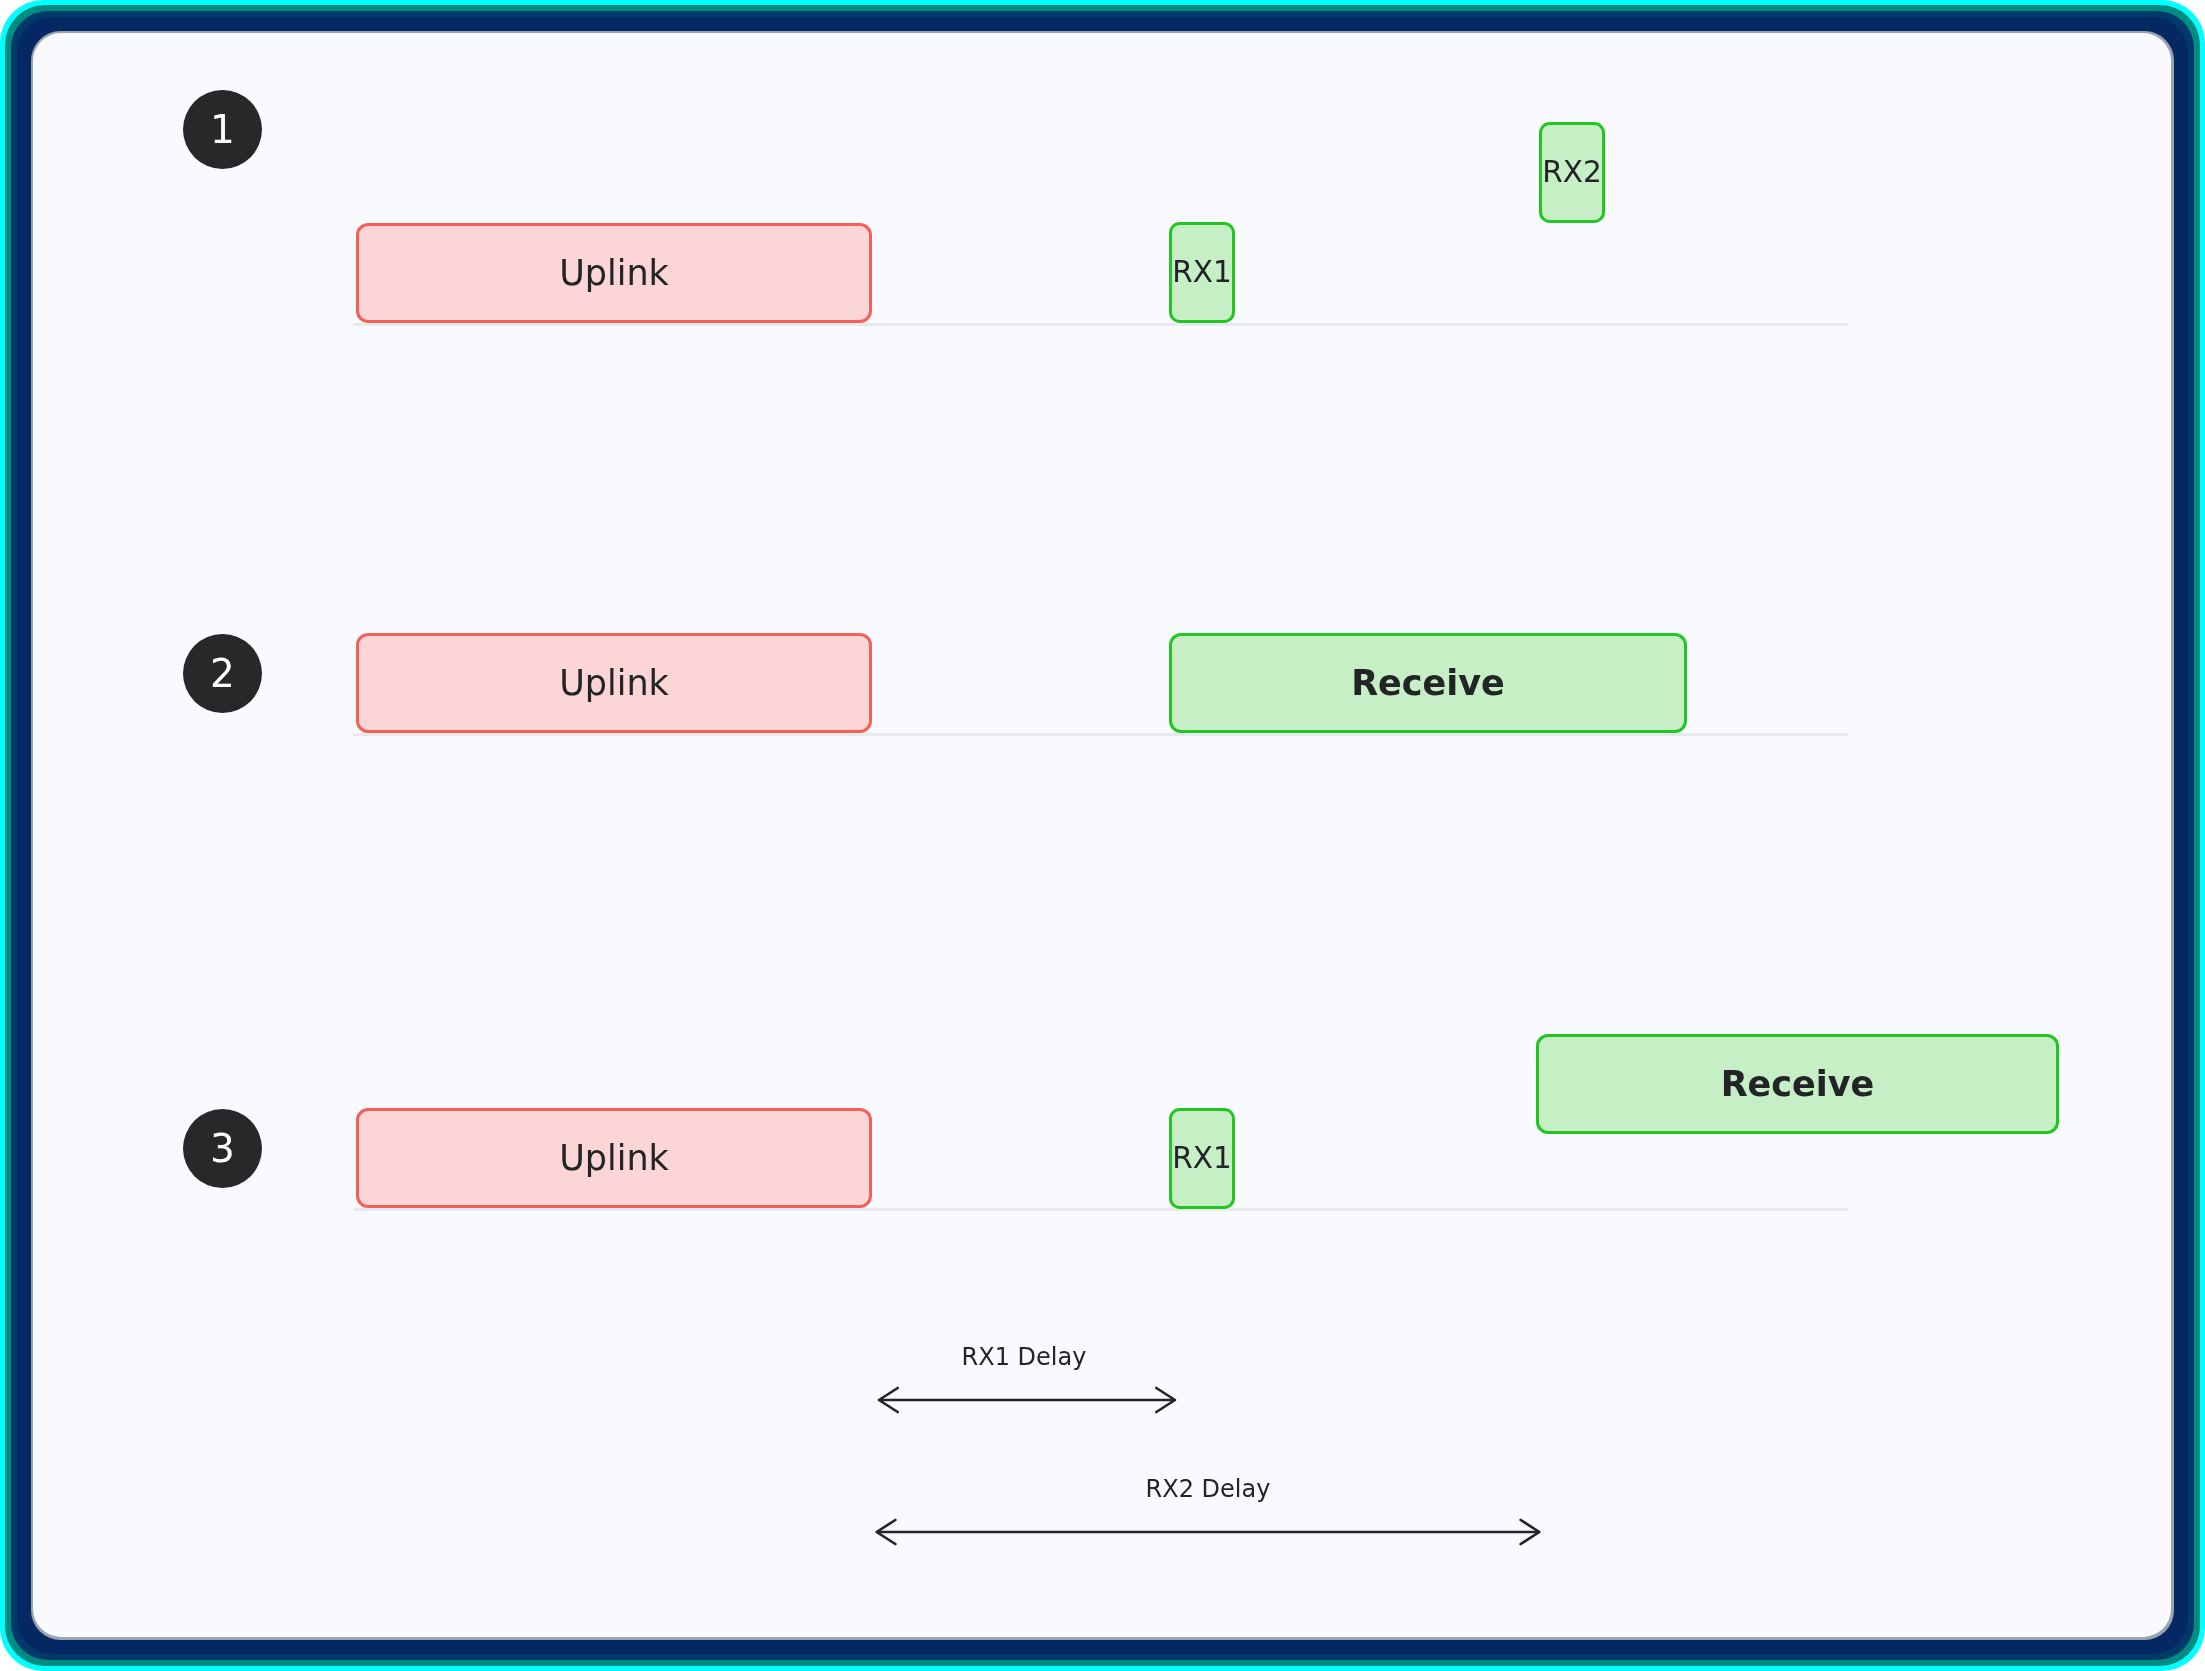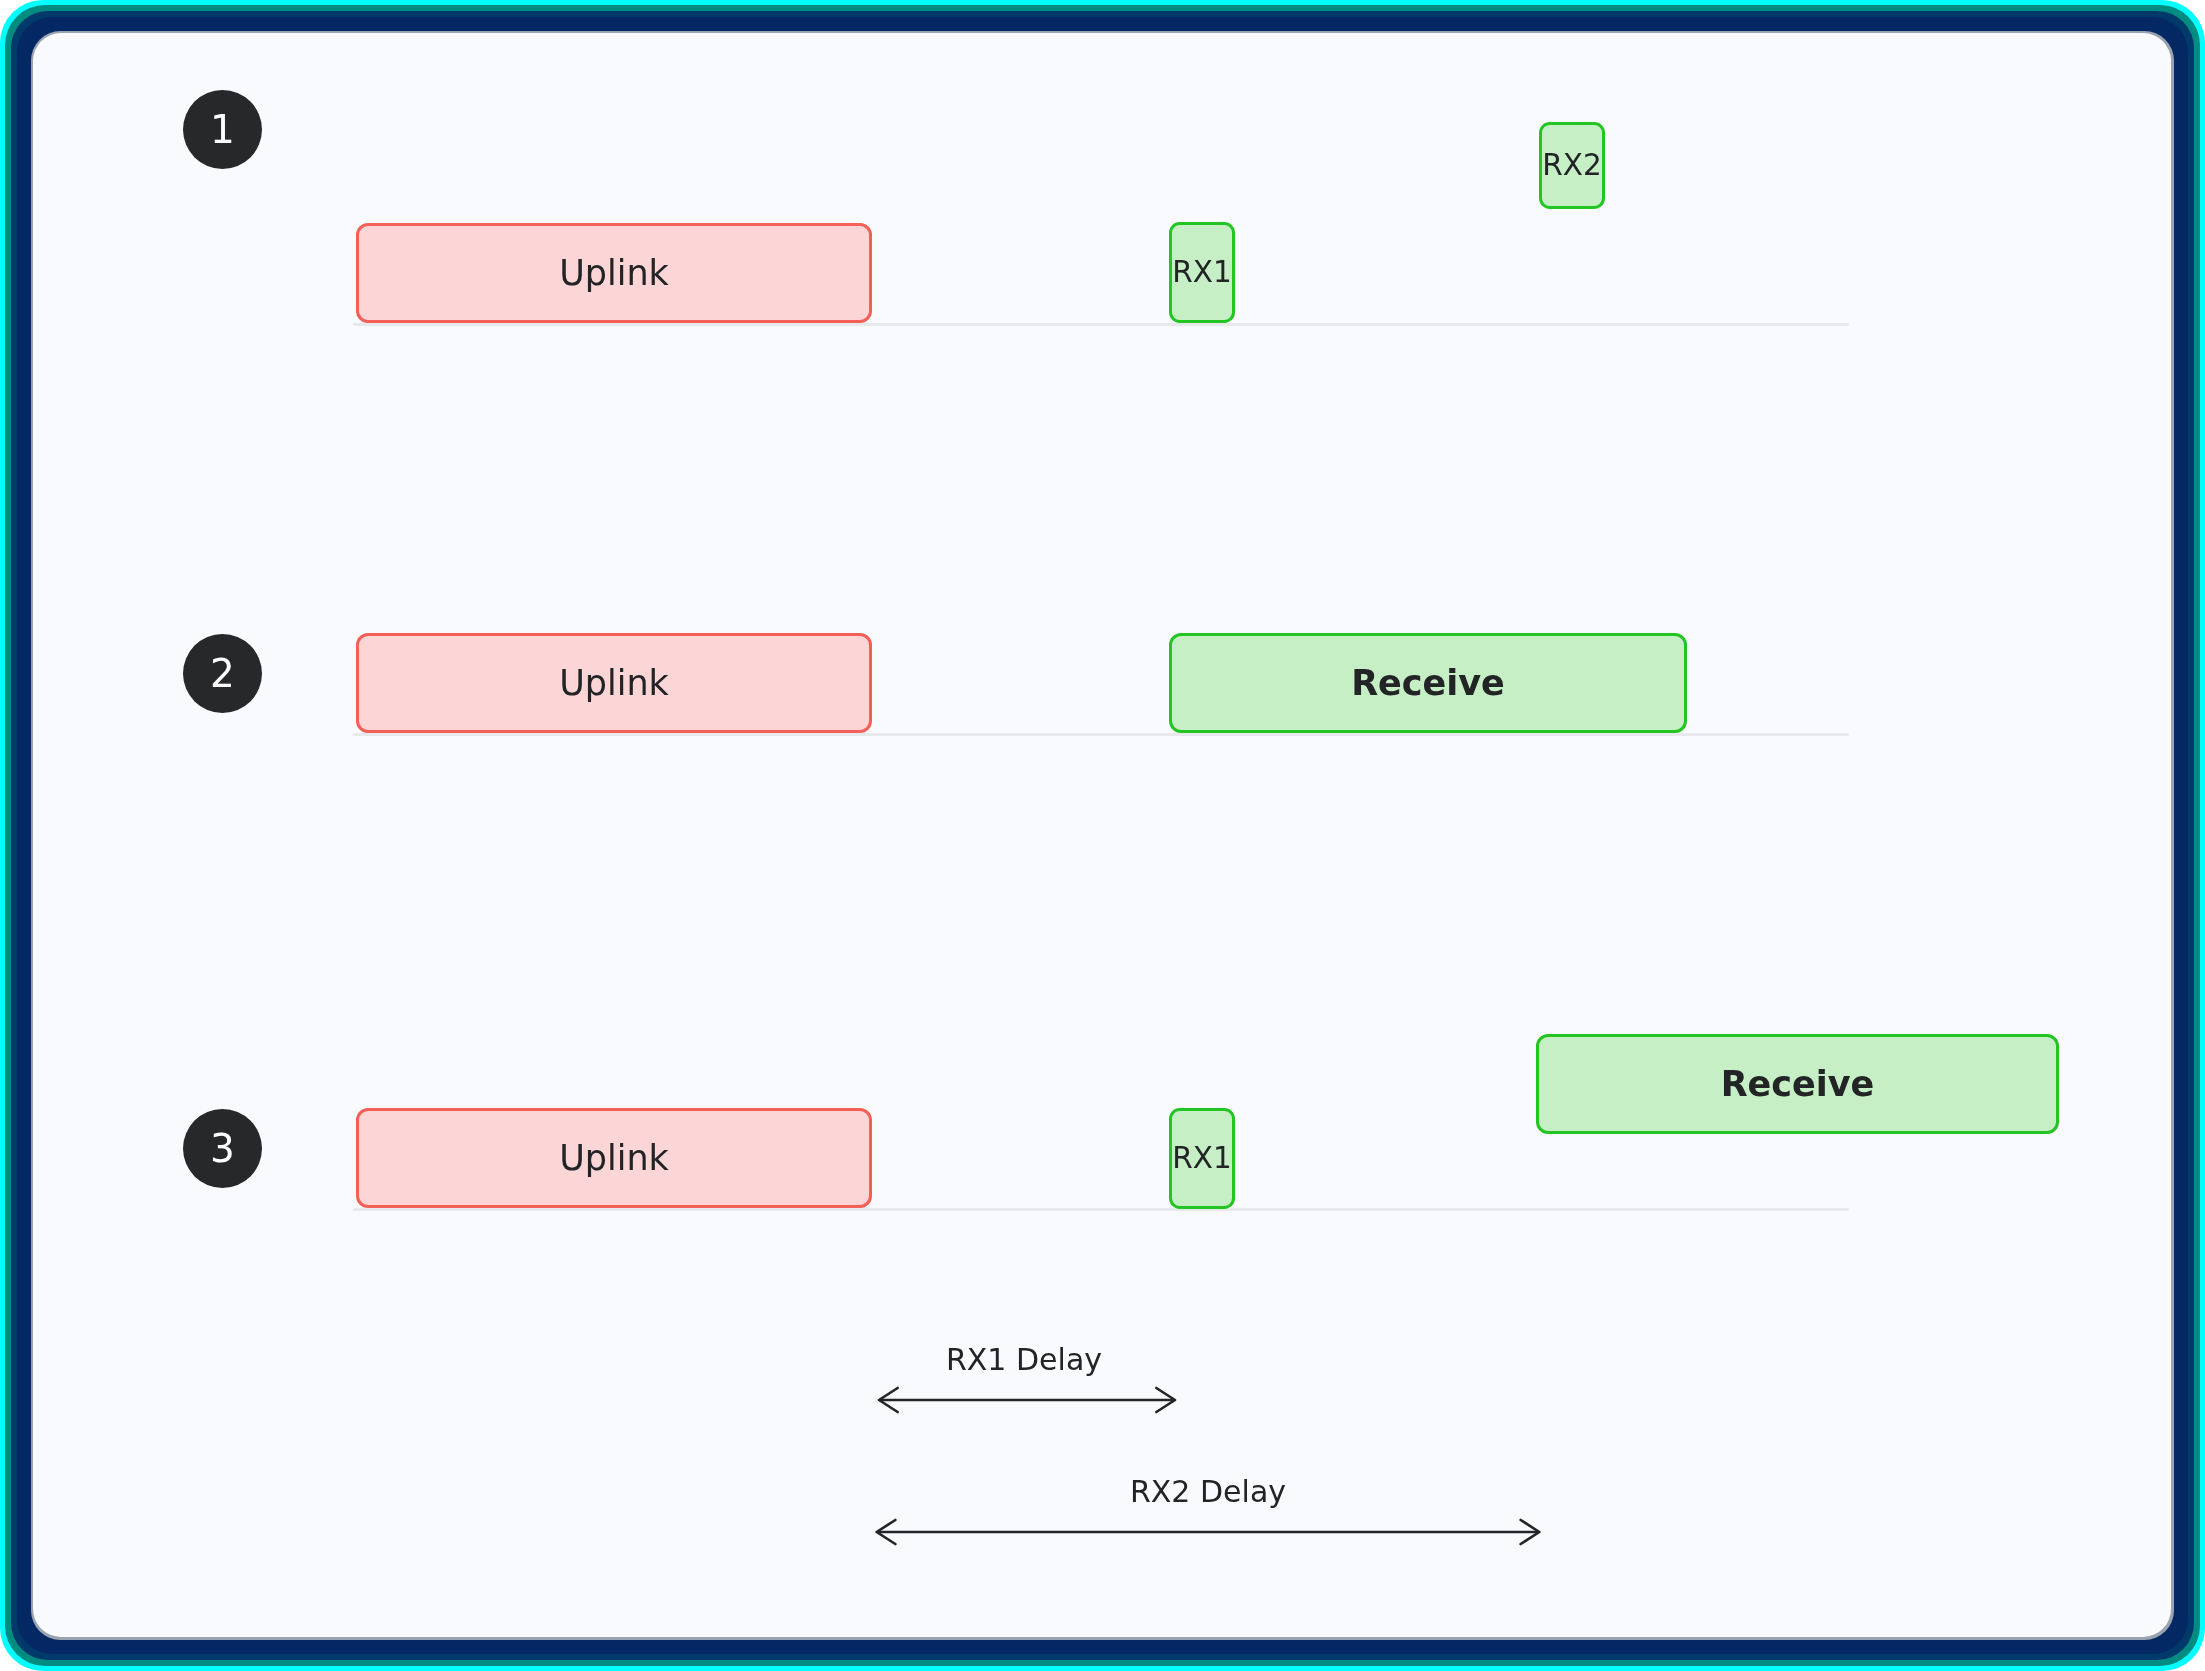--- a/index.html
+++ b/index.html
@@ -111,21 +111,21 @@
     border-radius: 10.7px;
     font-size: 29.5px;
   }
 
   
   .measure {
     position: absolute;
   }
   .measure-label {
     position: absolute;
-    font-size: 30px;
+    font-size: 24px;
     color: #222426;
     white-space: nowrap;
     transform: translateX(-50%);
     line-height: 1;
   }
   .measure svg {
     display: block;
     overflow: visible;
   }
 </style>
@@ -143,21 +143,21 @@
   <div id="canvas">
 
     <div class="timeline" style="left:320px; top:290px; width:1496px;"></div>
 
     <div class="step-circle" style="left:150px; top:57px;">1</div>
 
     <div class="block uplink" style="left:323px; top:190px; width:516px; height:100px;">Uplink</div>
 
     <div class="block rx-slot" style="left:1136px; top:189px; width:66px; height:101px;">RX1</div>
 
-    <div class="block rx-slot" style="left:1506px; top:89px; width:66px; height:87px;">RX2</div>
+    <div class="block rx-slot" style="left:1506px; top:89px; width:66px; height:101px;">RX2</div>
 
     <div class="timeline" style="left:320px; top:700px; width:1496px;"></div>
 
     <div class="step-circle" style="left:150px; top:601px;">2</div>
 
     <div class="block uplink" style="left:323px; top:600px; width:516px; height:100px;">Uplink</div>
 
     <div class="block receive" style="left:1136px; top:600px; width:518px; height:100px;">Receive</div>
 
     <div class="timeline" style="left:320px; top:1175px; width:1496px;"></div>

